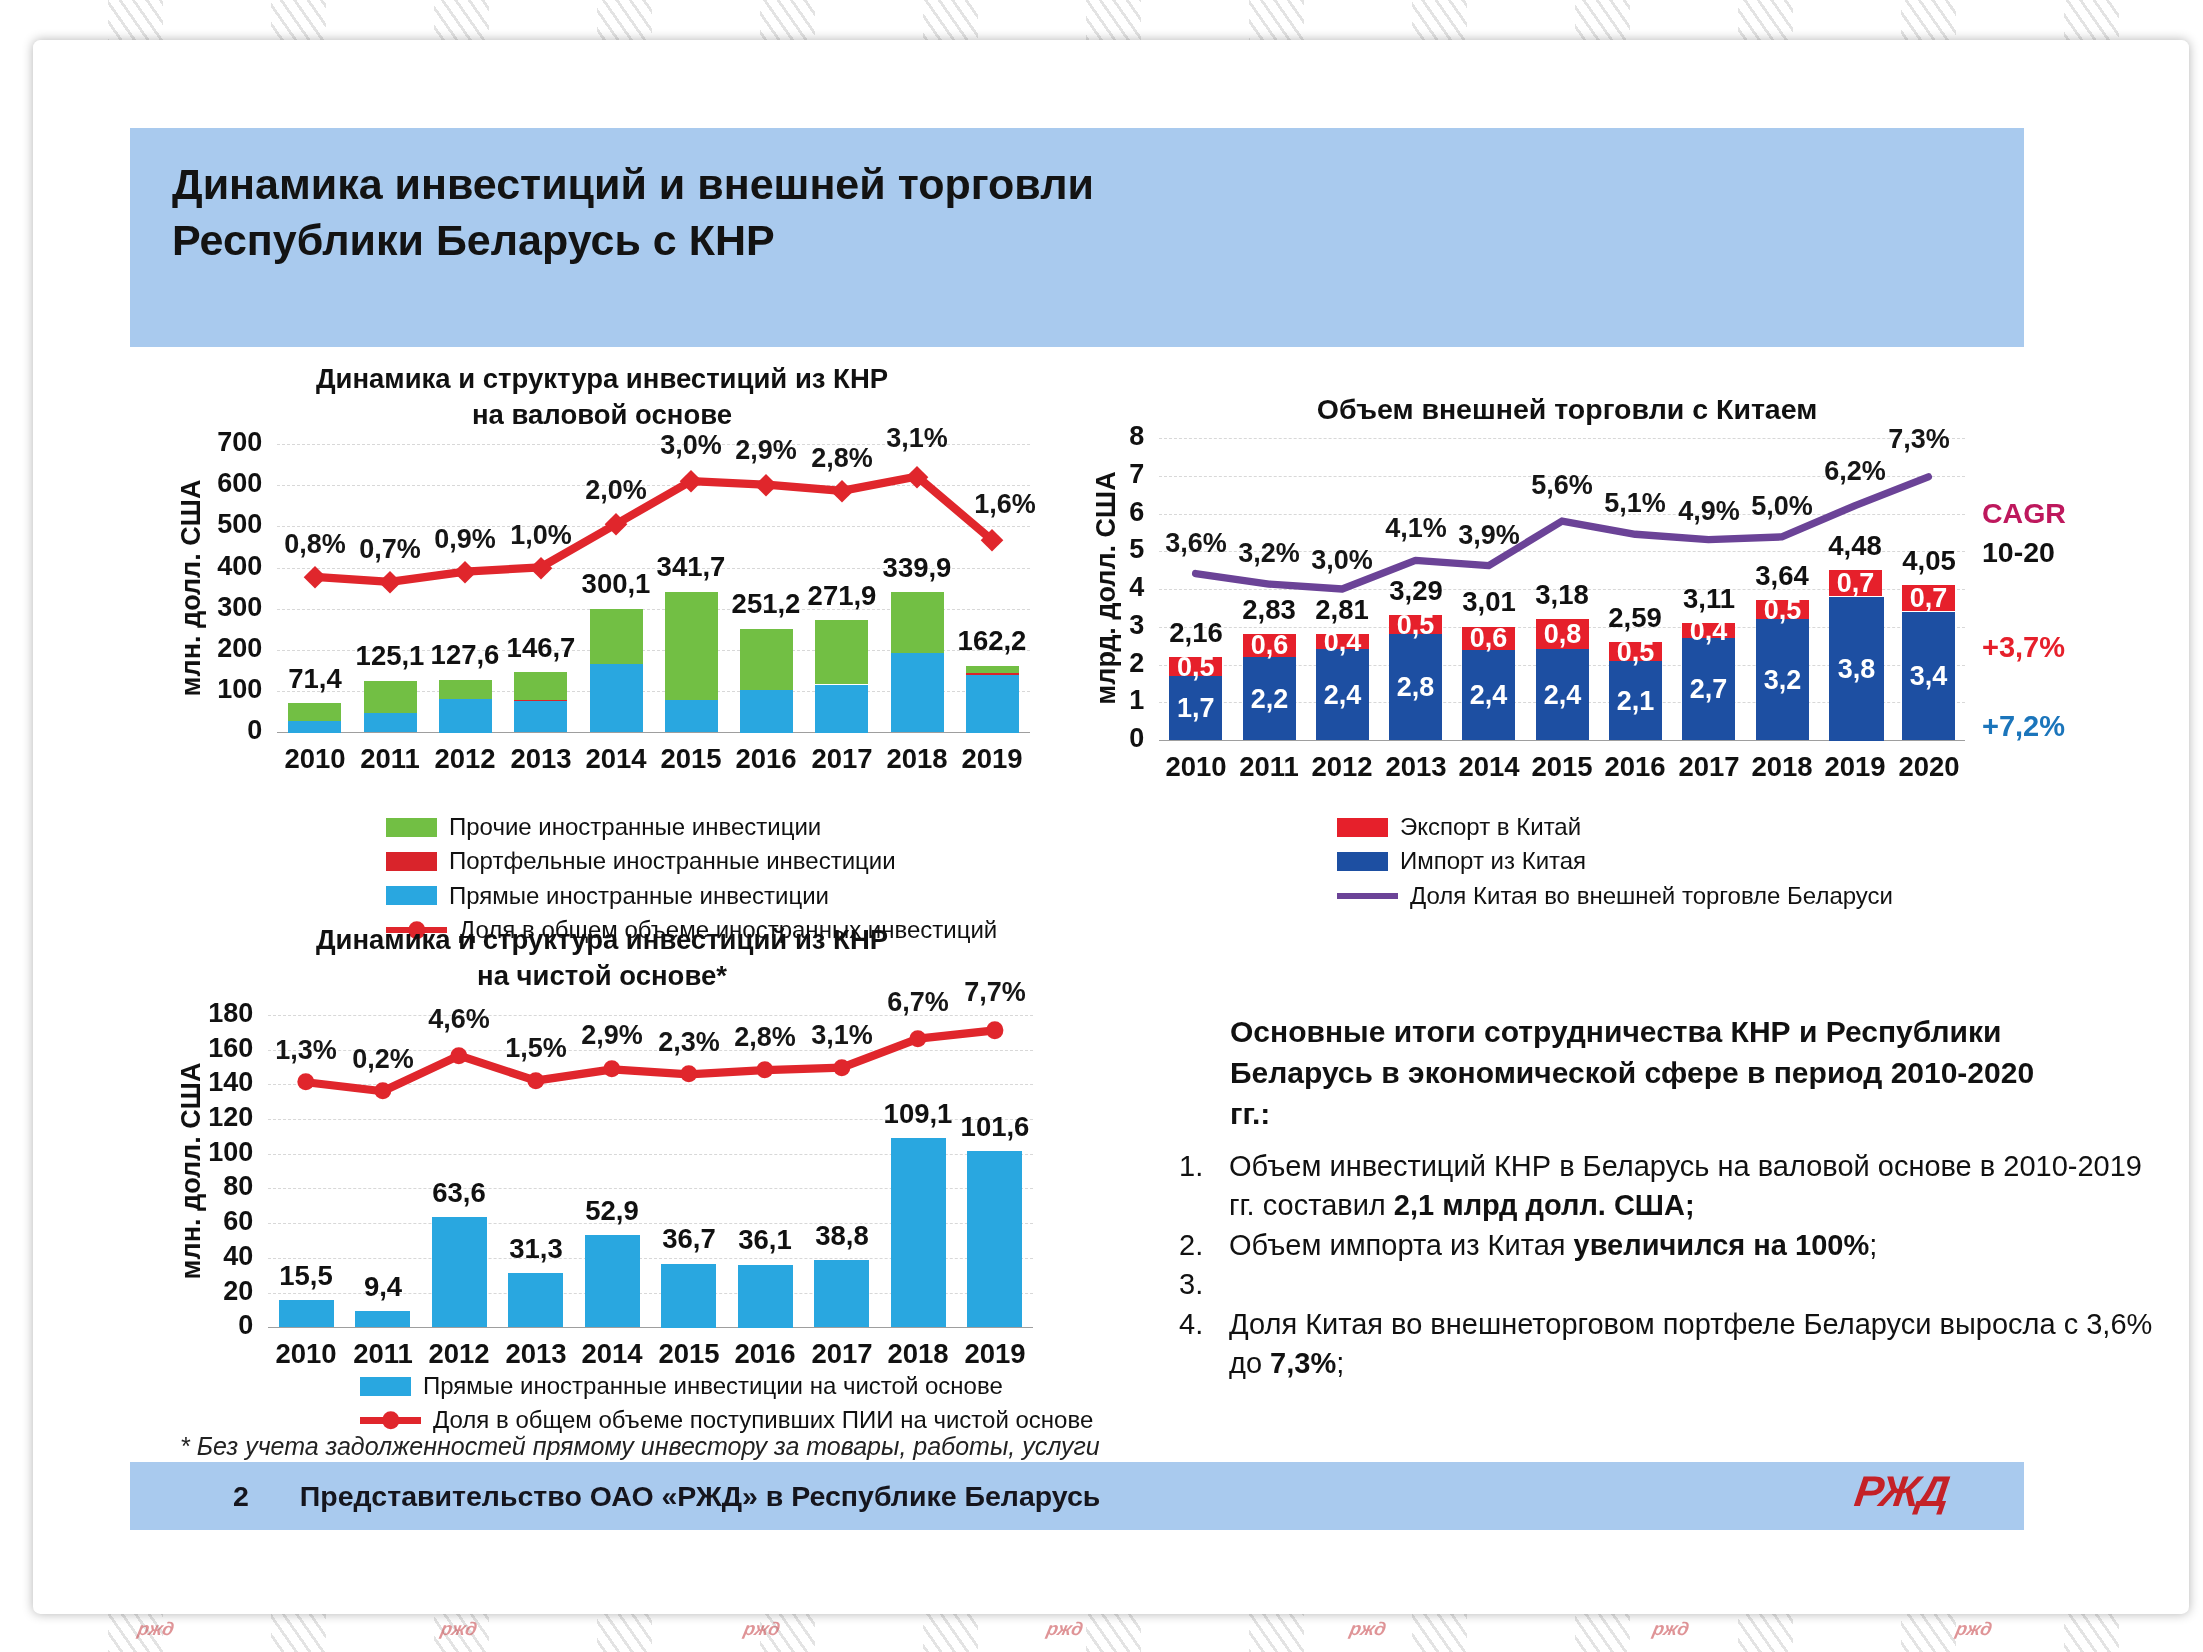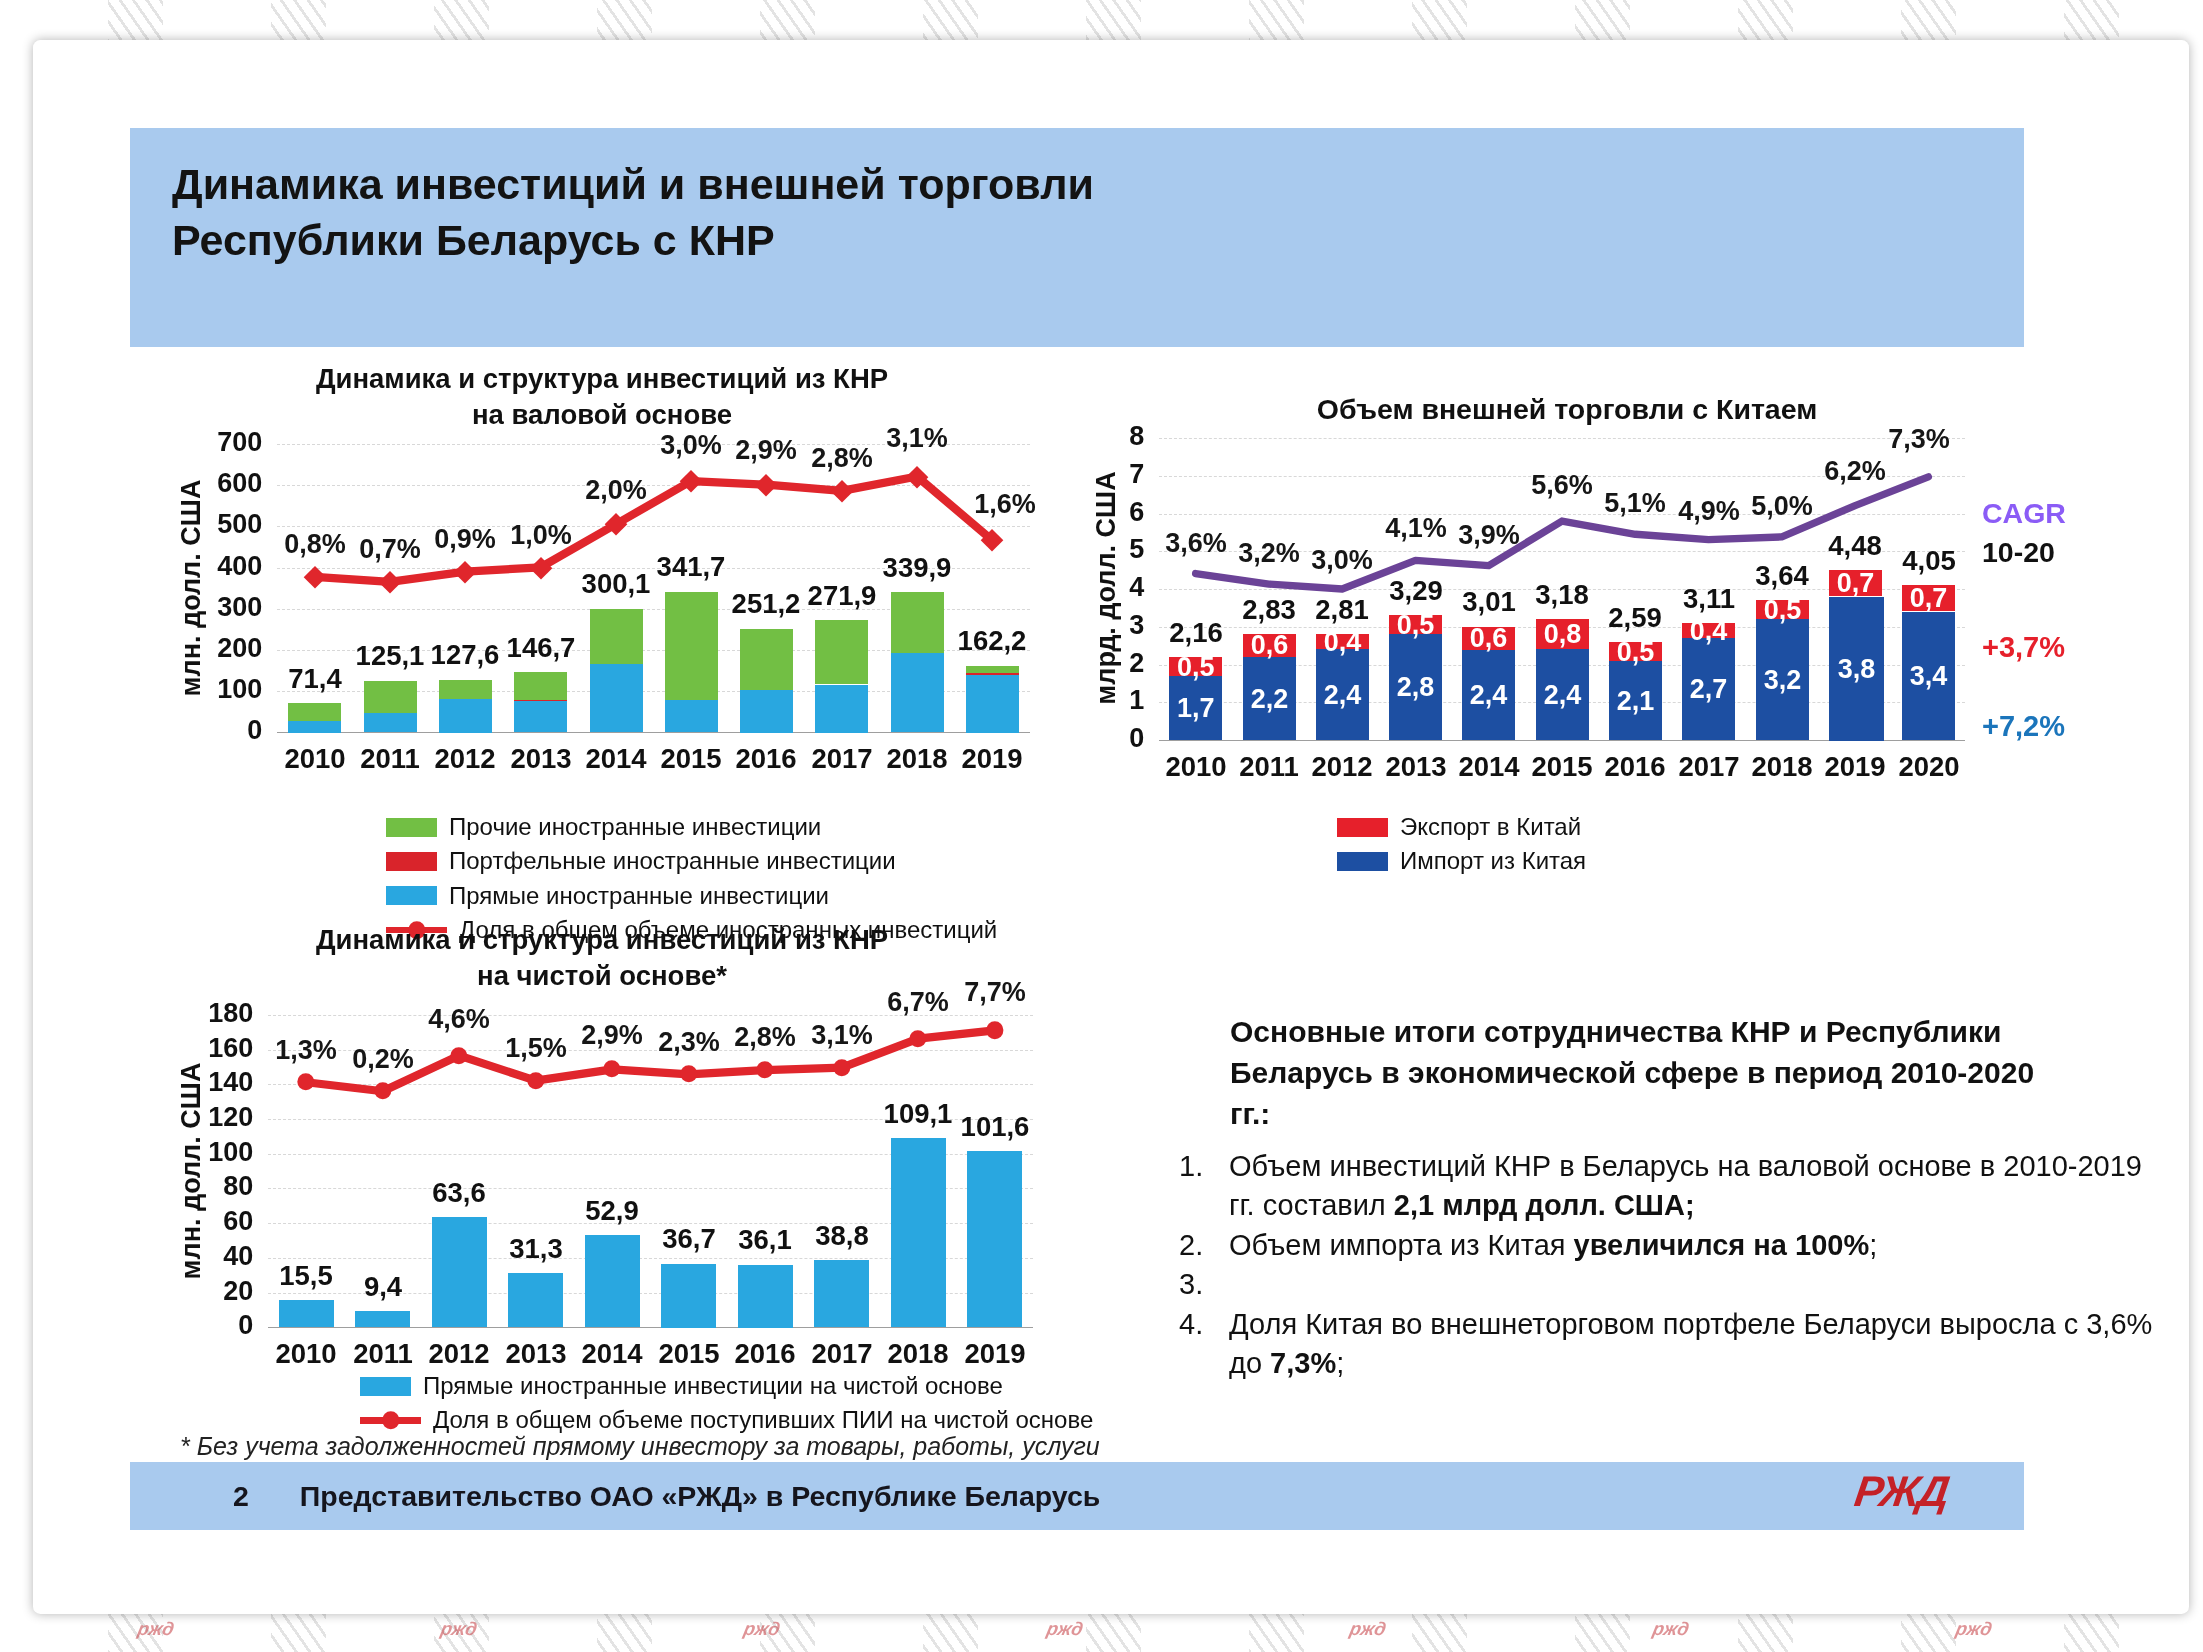--- a/index.html
+++ b/index.html
@@ -310,32 +310,36 @@
       <div class="linelab" style="left: 183px; top: 107px;">3,0%</div>
       <div class="linelab" style="left: 257px; top: 75px;">4,1%</div>
       <div class="linelab" style="left: 330px; top: 82px;">3,9%</div>
       <div class="linelab" style="left: 403px; top: 32px;">5,6%</div>
       <div class="linelab" style="left: 476px; top: 50px;">5,1%</div>
       <div class="linelab" style="left: 550px; top: 58px;">4,9%</div>
       <div class="linelab" style="left: 623px; top: 53px;">5,0%</div>
       <div class="linelab" style="left: 696px; top: 18px;">6,2%</div>
       <div class="linelab" style="left: 760px; top: -14.4px;">7,3%</div>
     </div>
-  <div class="cagr" style="left:1949px;top:457px;font-size:28.5px;color:#8b5cf6">CAGR</div>
+  <div class="cagr" style="left:1949px;top:457px;font-size:28.5px;color:#be185d">CAGR</div>
   <div class="cagr" style="left:1949px;top:496px;font-size:28.5px;color:#111">10-20</div>
   <div class="cagr" style="left:1949px;top:591px;font-size:29px;color:var(--c-export_red,#e6202b)">+3,7%</div>
   <div class="cagr" style="left:1949px;top:670px;font-size:29px;color:var(--c-cagr_blue,#1b75bb)">+7,2%</div>
   <div class="leg" style="left:1304px;top:773px">
       <div class="lrow">
         <span class="sw-box" style="background: rgb(230, 32, 43);"></span>
         <span class="lbl">Экспорт в Китай</span>
       </div>
       <div class="lrow">
         <span class="sw-box" style="background: rgb(29, 79, 162);"></span>
         <span class="lbl">Импорт из Китая</span>
+      </div>
+      <div class="lrow">
+        <span class="sw-line" style="background: rgb(107, 67, 151);"></span>
+        <span class="lbl">Доля Китая во внешней торговле Беларуси</span>
       </div>
     </div>
 
   <div class="ctitle" style="left:110px;top:882px;width:918px">
     <span>Динамика и структура инвестиций из КНР</span><br>
     <span>на чистой основе*</span>
   </div>
   <div class="ylabel" style="left:158px;top:1131px">млн. долл. США</div>
   <div class="plot" style="left:235px;top:975px;width:765px;height:312px">
       <div class="gridline baseline" style="top: 312px;"></div>

